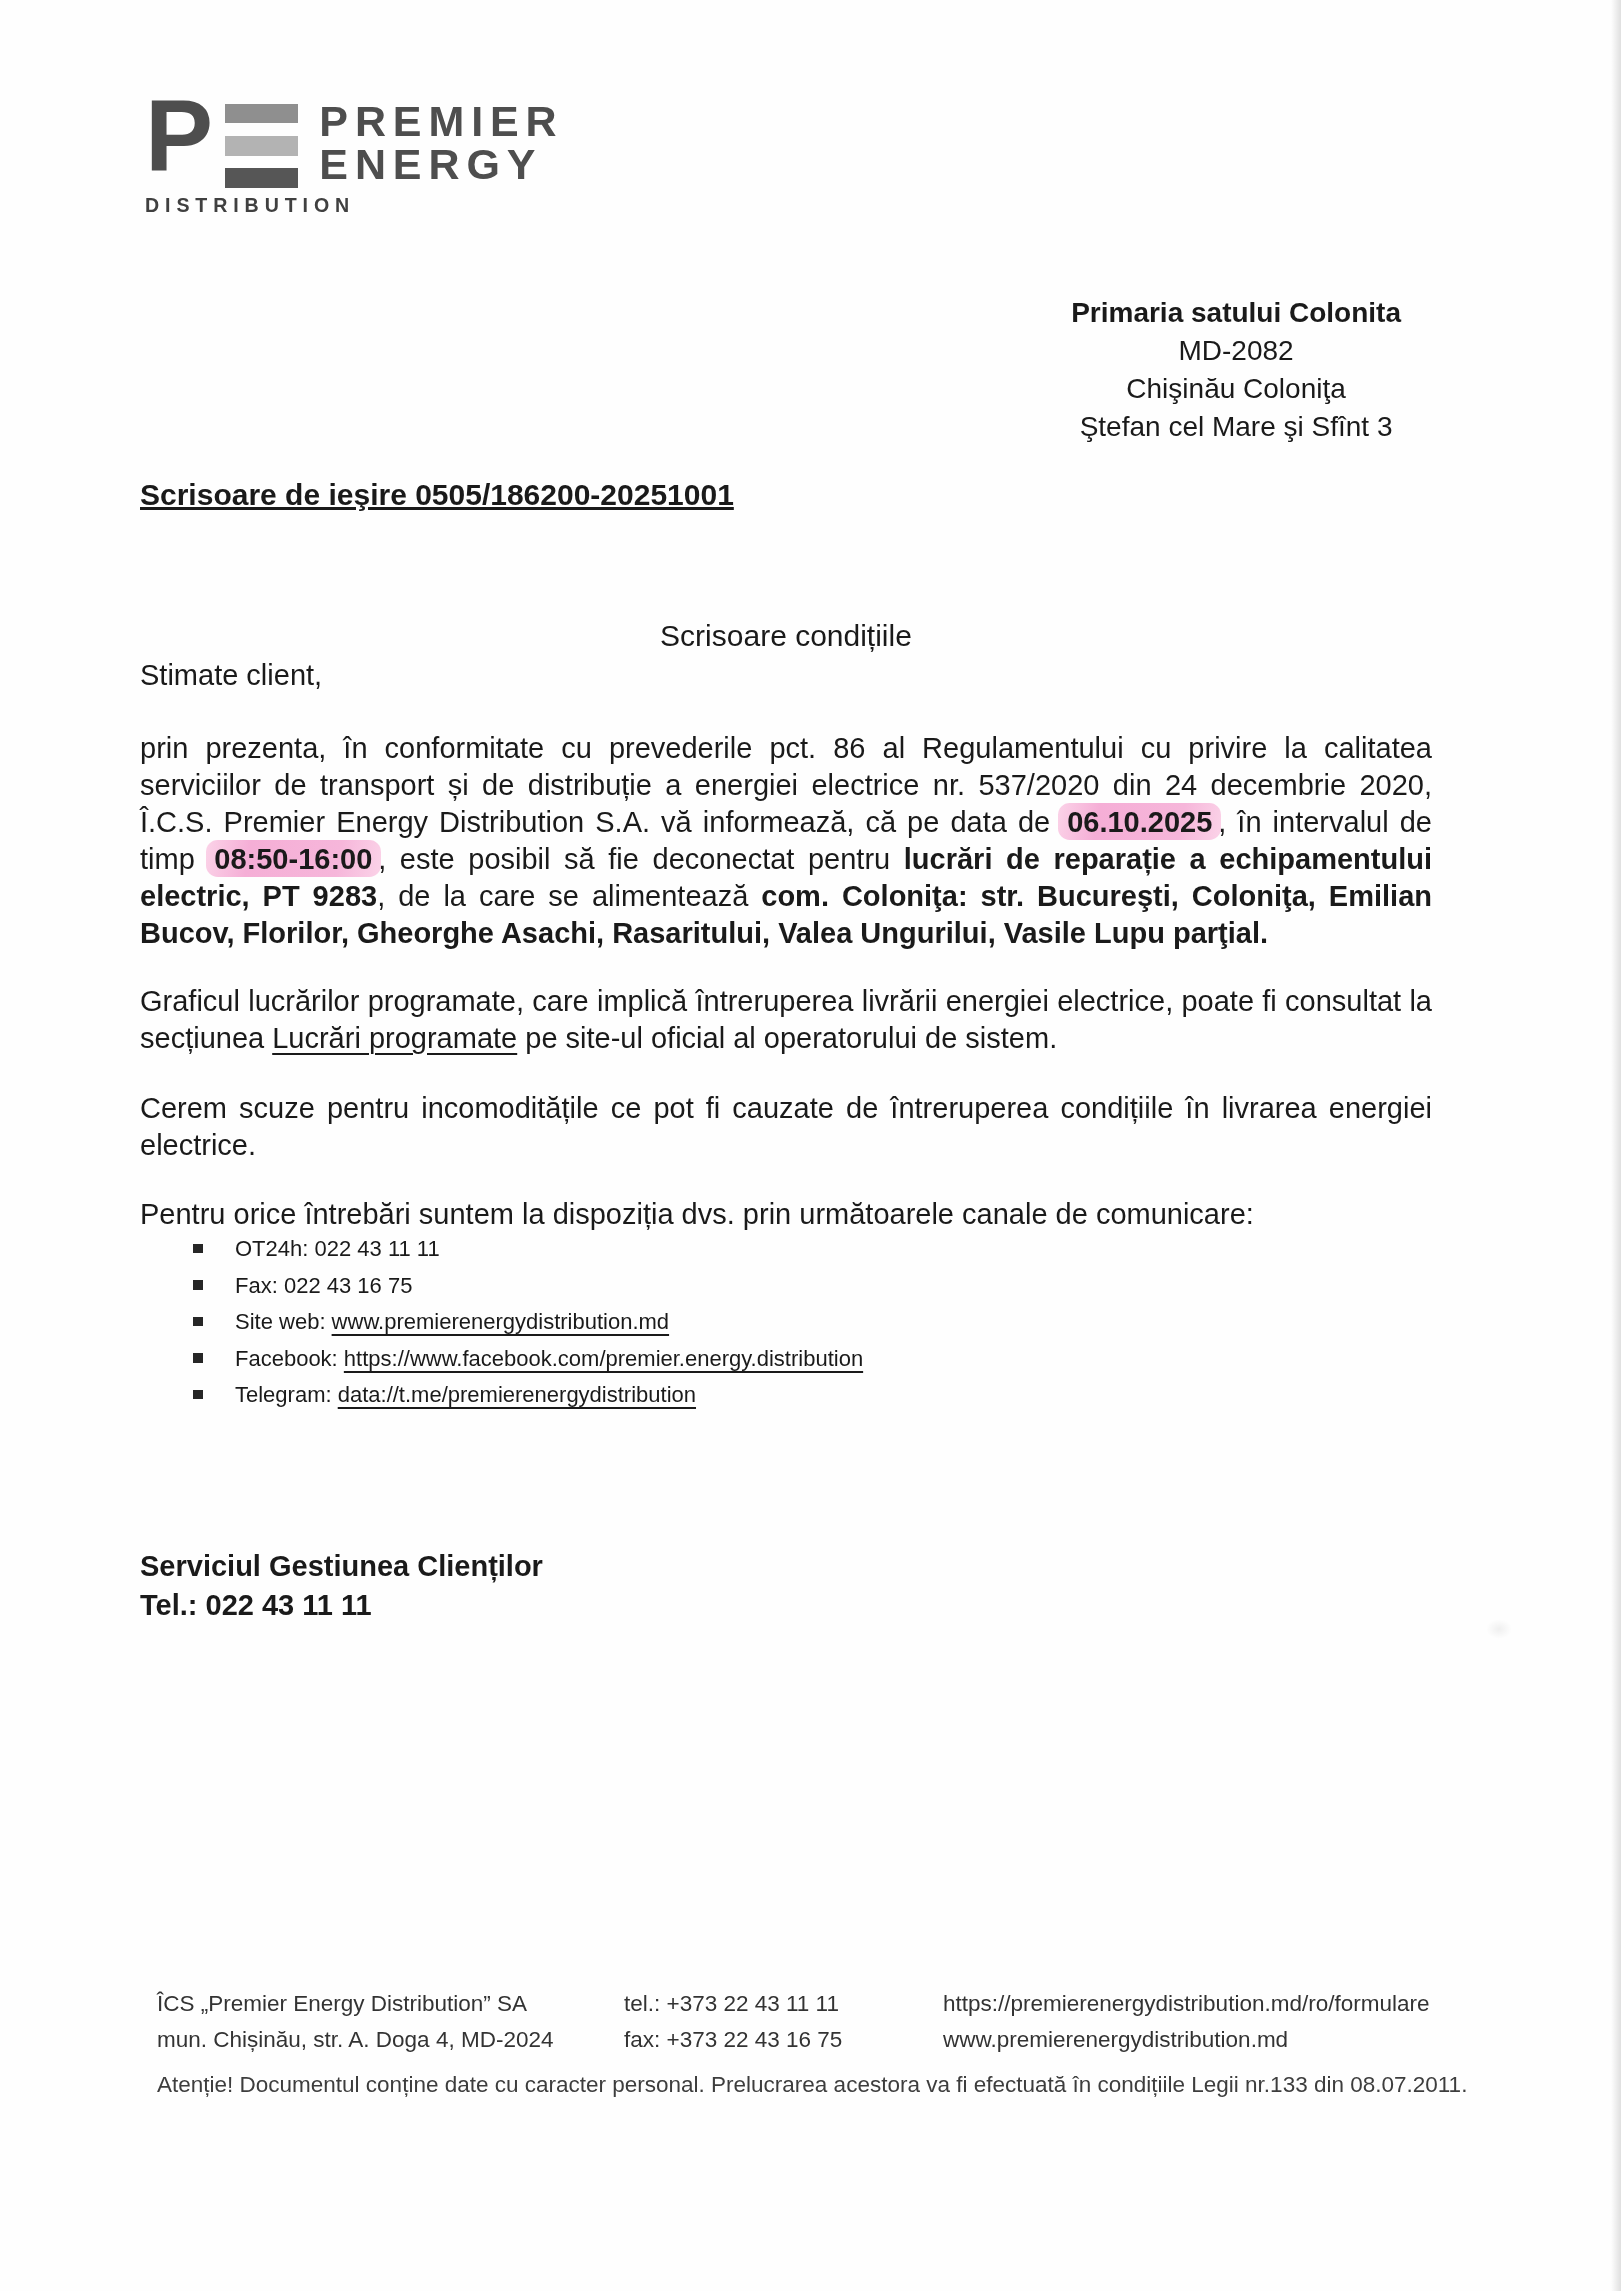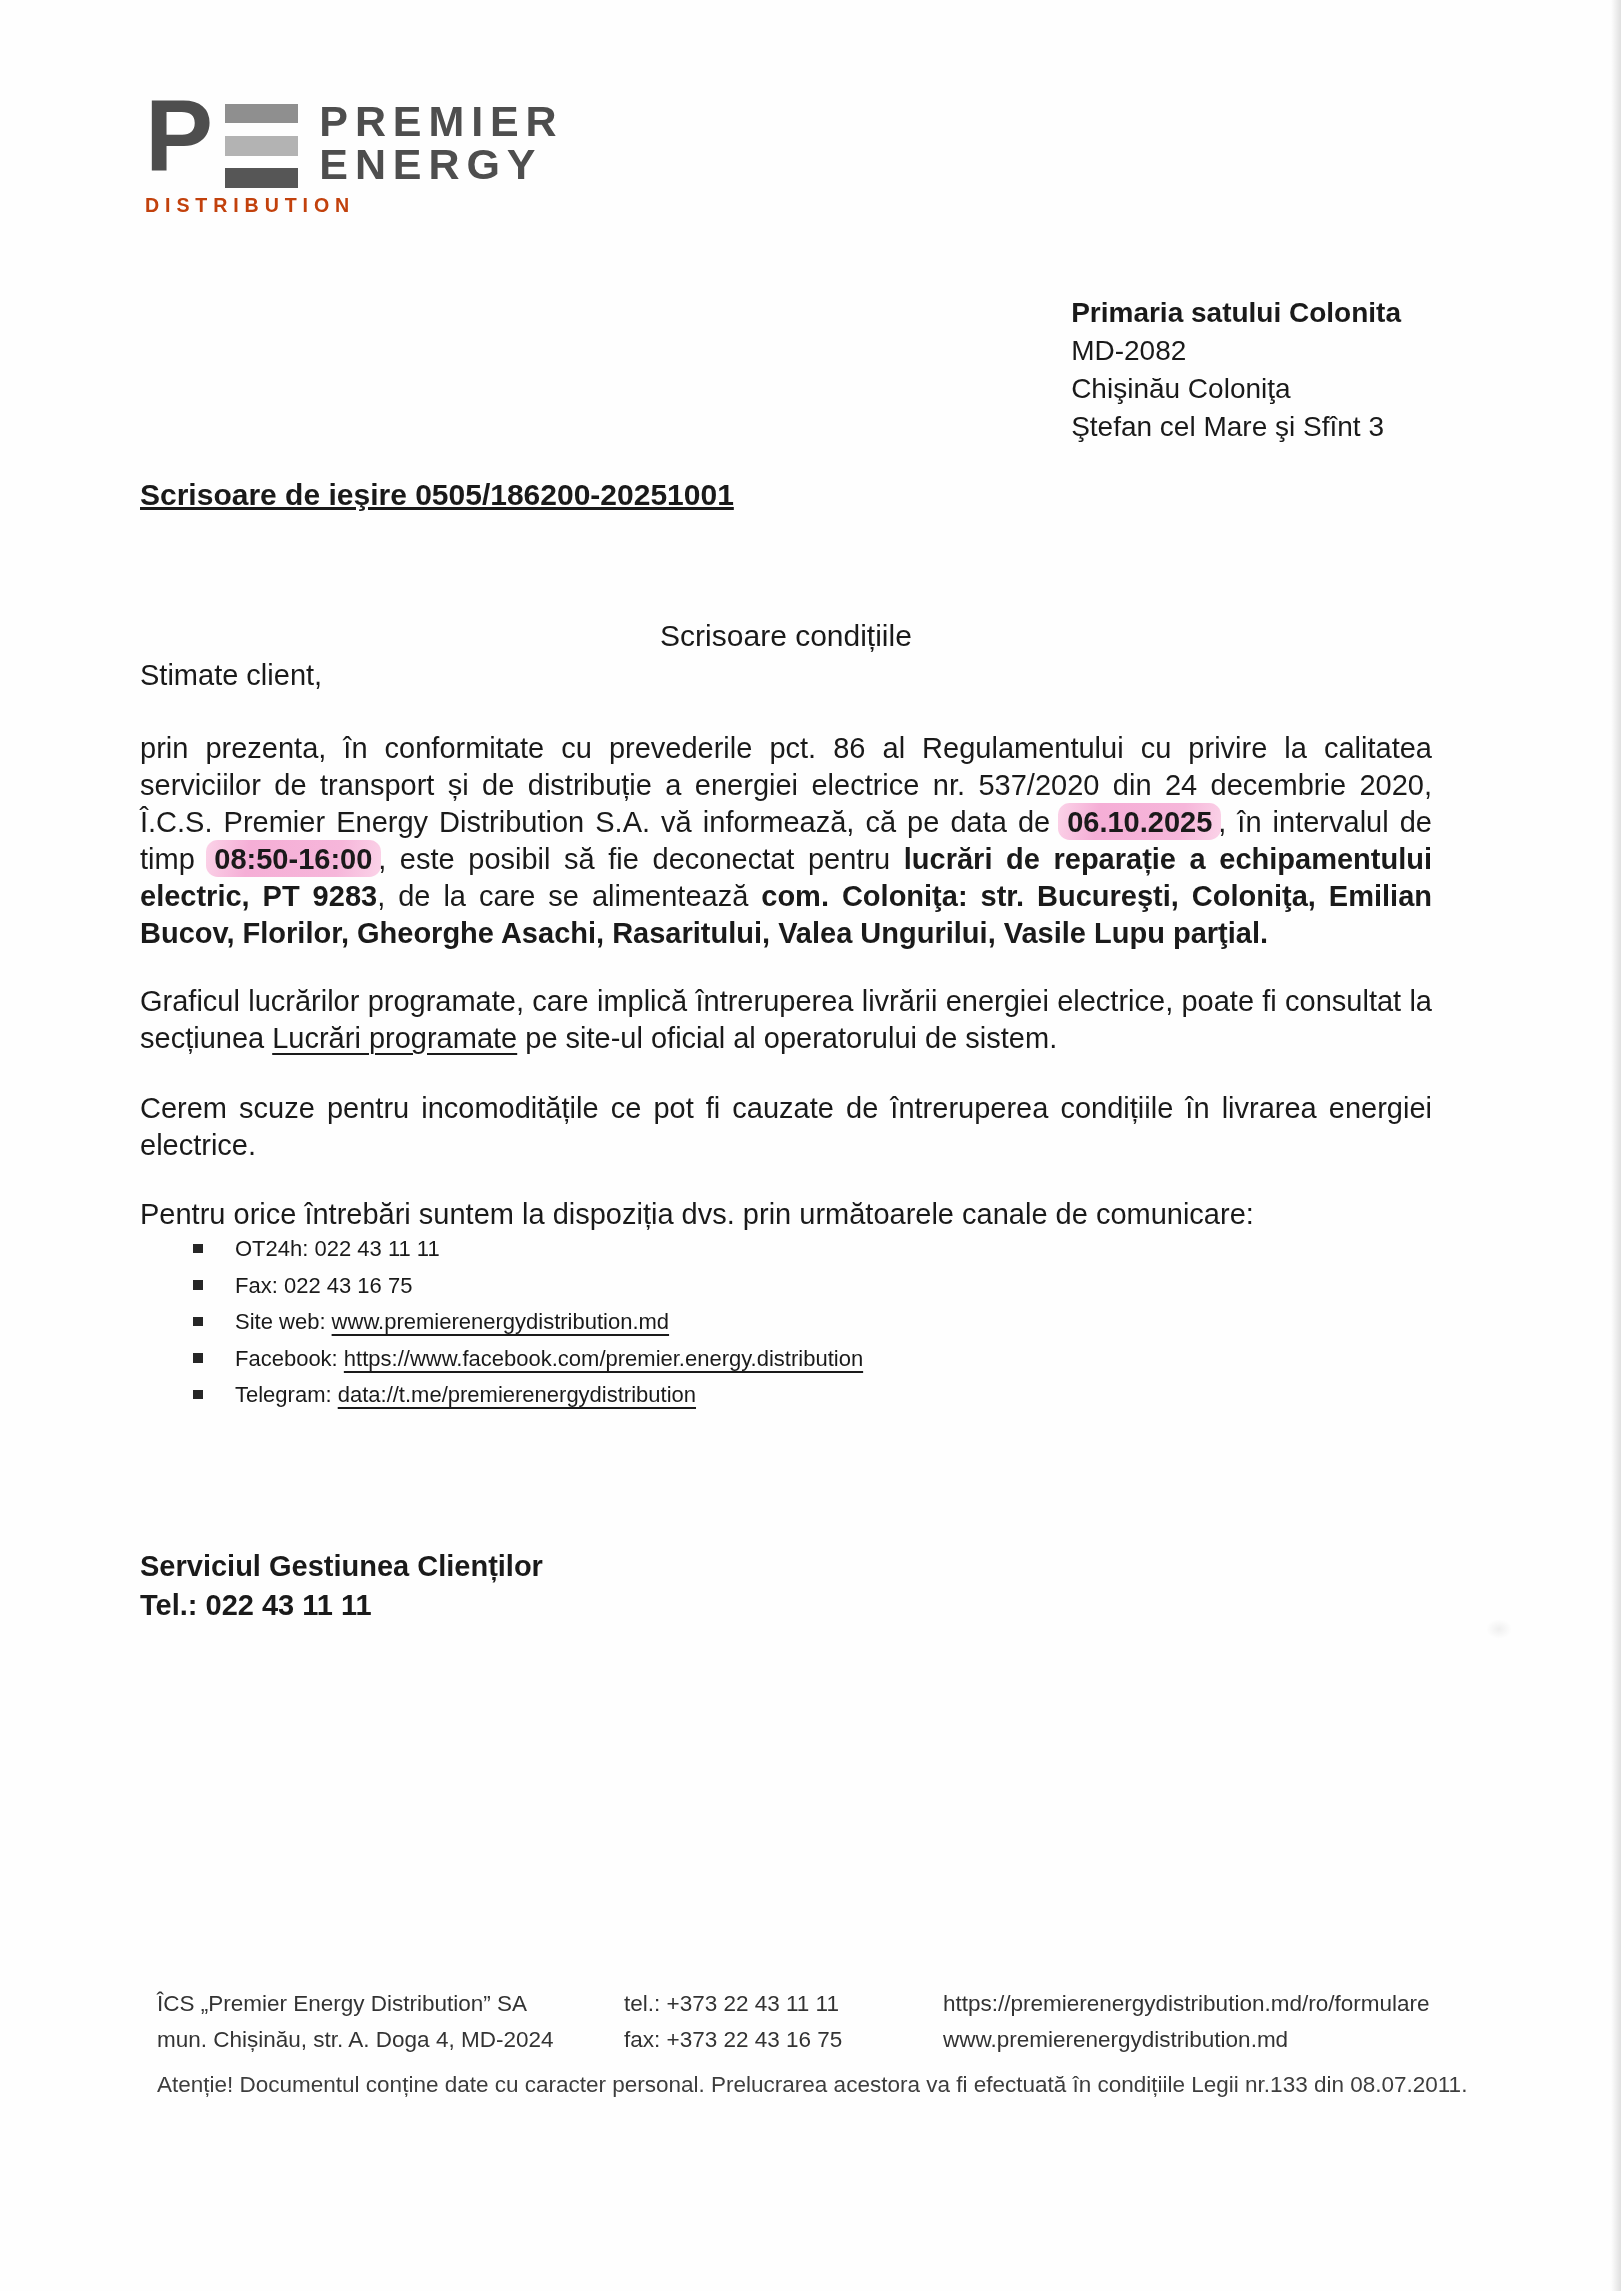--- a/index.html
+++ b/index.html
@@ -37,28 +37,28 @@
   .logo-bar { width: 73px; height: 19.6px; }
   .logo-bar.b1 { background: #8f8f8f; }
   .logo-bar.b2 { background: #b3b3b3; }
   .logo-bar.b3 { background: #565656; }
   .logo-wordmark { margin-left: 21.6px; margin-top: 2px; }
   .logo-word {
     font-size: 43px; font-weight: 700; color: #4e4e4e;
     letter-spacing: 6.9px; line-height: 43px;
   }
   .logo-distribution {
-    margin-top: 5.9px; font-size: 19.6px; font-weight: 700; color: #c2410c;
+    margin-top: 5.9px; font-size: 19.6px; font-weight: 700; color: #404040;
     letter-spacing: 5.9px;
   }
 
   
   .recipient {
     position: absolute; top: 294px; right: 220px;
-    text-align: left; font-size: 28px; line-height: 38px;
+    text-align: center; font-size: 28px; line-height: 38px;
   }
   .recipient .name { font-weight: 700; }
 
   .subject {
     position: absolute; left: 140px; top: 478px;
     font-size: 30px; font-weight: 700; text-decoration: underline;
   }
 
   .content { position: absolute; left: 140px; width: 1292px; }
   .title { top: 619px; text-align: center; font-size: 30px; }

